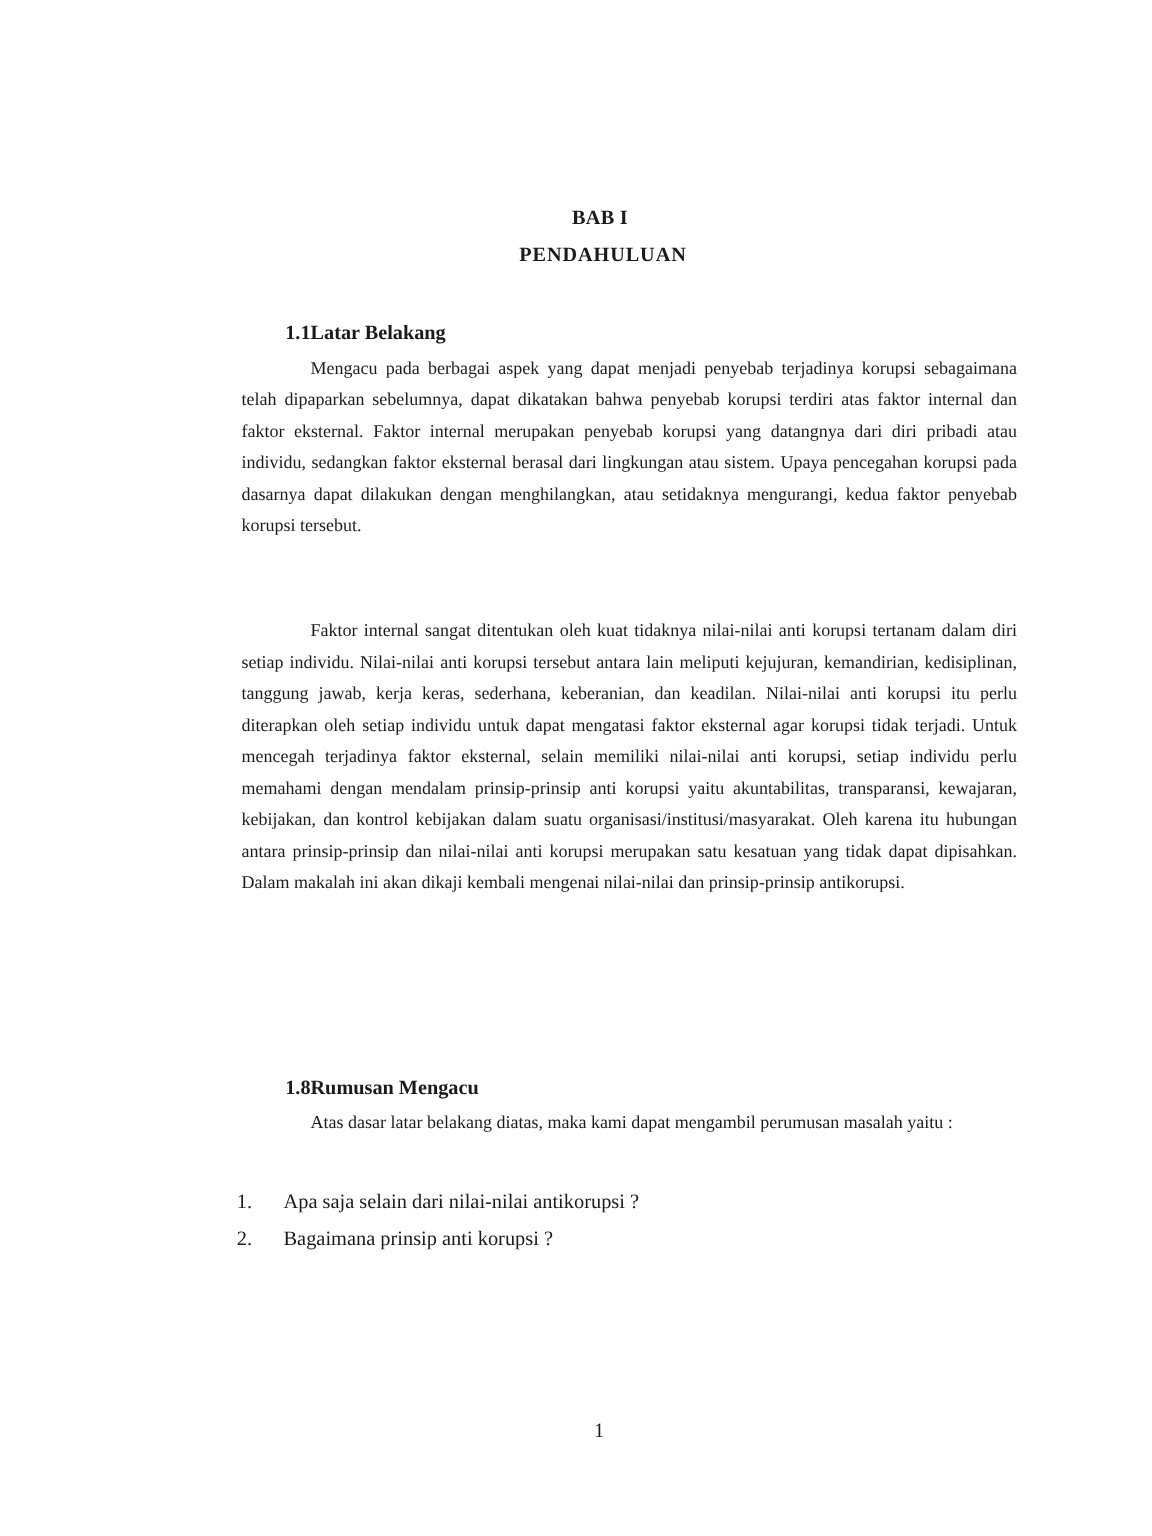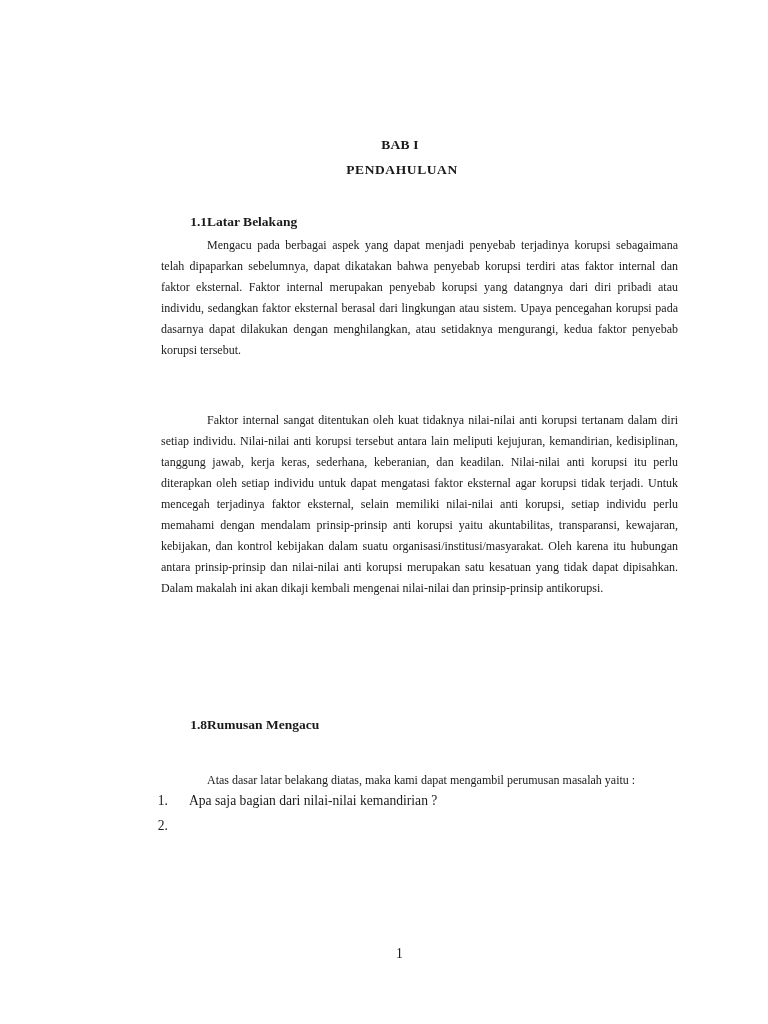--- a/index.html
+++ b/index.html
@@ -103,26 +103,27 @@
   </div>
 
   <p class="para" style="top:235px;">Mengacu pada berbagai aspek yang dapat menjadi penyebab terjadinya korupsi sebagaimana telah dipaparkan sebelumnya, dapat dikatakan bahwa penyebab korupsi terdiri atas faktor internal dan faktor eksternal. Faktor internal merupakan penyebab korupsi yang datangnya dari diri pribadi atau individu, sedangkan faktor eksternal berasal dari lingkungan atau sistem. Upaya pencegahan korupsi pada dasarnya dapat dilakukan dengan menghilangkan, atau setidaknya mengurangi, kedua faktor penyebab korupsi tersebut.</p>
 
   <p class="para" style="top:410px;">Faktor internal sangat ditentukan oleh kuat tidaknya nilai-nilai anti korupsi tertanam dalam diri setiap individu. Nilai-nilai anti korupsi tersebut antara lain meliputi kejujuran, kemandirian, kedisiplinan, tanggung jawab, kerja keras, sederhana, keberanian, dan keadilan. Nilai-nilai anti korupsi itu perlu diterapkan oleh setiap individu untuk dapat mengatasi faktor eksternal agar korupsi tidak terjadi. Untuk mencegah terjadinya faktor eksternal, selain memiliki nilai-nilai anti korupsi, setiap individu perlu memahami dengan mendalam prinsip-prinsip anti korupsi yaitu akuntabilitas, transparansi, kewajaran, kebijakan, dan kontrol kebijakan dalam suatu organisasi/institusi/masyarakat. Oleh karena itu hubungan antara prinsip-prinsip dan nilai-nilai anti korupsi merupakan satu kesatuan yang tidak dapat dipisahkan. Dalam makalah ini akan dikaji kembali mengenai nilai-nilai dan prinsip-prinsip antikorupsi.</p>
 
   <div class="section-heading" style="top:715px;">
     <span class="num">1.8</span><span>Rumusan Mengacu</span>
   </div>
 
-  <p class="para" style="top:738px;margin-top:32px;">Atas dasar latar belakang diatas, maka kami dapat mengambil perumusan masalah yaitu :</p>
+  <p class="para" style="top:738px;">Atas dasar latar belakang diatas, maka kami dapat mengambil perumusan masalah yaitu :</p>
 
   <ul class="list" style="top:788px;">
     <li>
       <span class="marker">1.</span>
-      <span>Apa saja bagian dari nilai-nilai kemandirian ?</span>
+      <span>Apa saja selain dari nilai-nilai antikorupsi ?</span>
     </li>
     <li>
       <span class="marker">2.</span>
+      <span>Bagaimana prinsip anti korupsi ?</span>
     </li>
   </ul>
 
   <div class="page-number">1</div>
 </div>
 
 </body></html>

